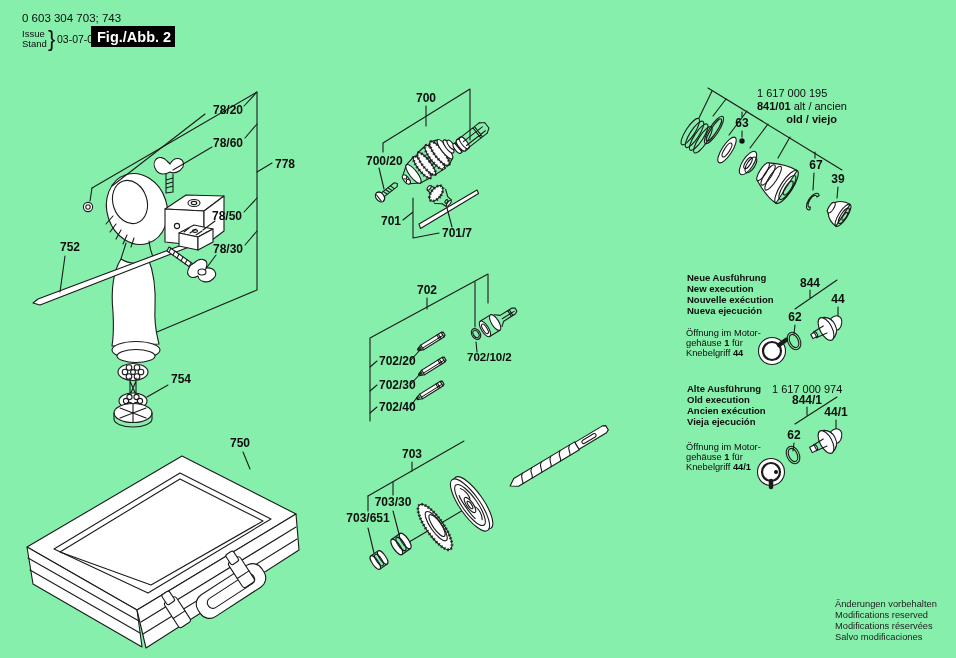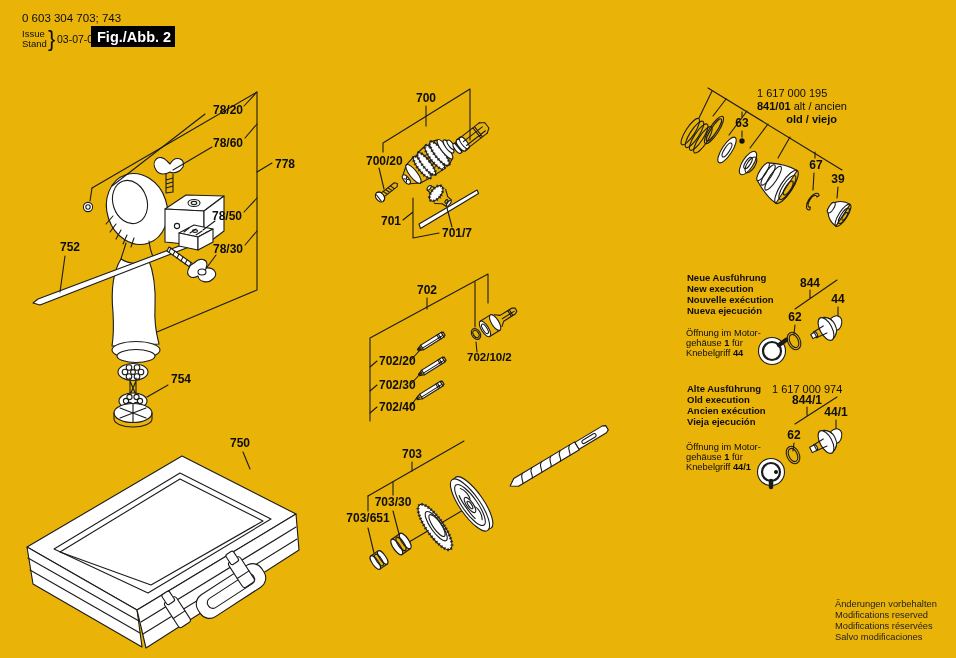--- a/index.html
+++ b/index.html
@@ -1,16 +1,16 @@
 <!DOCTYPE html>
 <html><head>
 <meta charset="utf-8">
 <style>
   html,body{margin:0;padding:0;background:#fff;}
-  #stage{position:relative;width:956px;height:658px;background:#eab308;overflow:hidden;
+  #stage{position:relative;width:956px;height:658px;background:#86efac;overflow:hidden;
          font-family:"Liberation Sans",sans-serif;text-align:center;}
   svg{position:absolute;left:0;top:0;}
   .d{fill:none;stroke:#1b1b1b;stroke-width:1.1;stroke-linecap:round;stroke-linejoin:round;}
   .wf{fill:#fff;}
   .blk{fill:#111;stroke:none;}
   .kn{fill:none;stroke:#2a2a2a;stroke-width:3;stroke-dasharray:1.5 2;opacity:.85;}
   .thk{fill:none;stroke:#1b1b1b;stroke-width:2.2;}
   .tab{fill:none;stroke:#1b1b1b;stroke-width:4.5;stroke-linecap:round;}
   text{fill:#0d0d0d;stroke:none;}
   .lbl{font-weight:bold;font-size:12px;}

